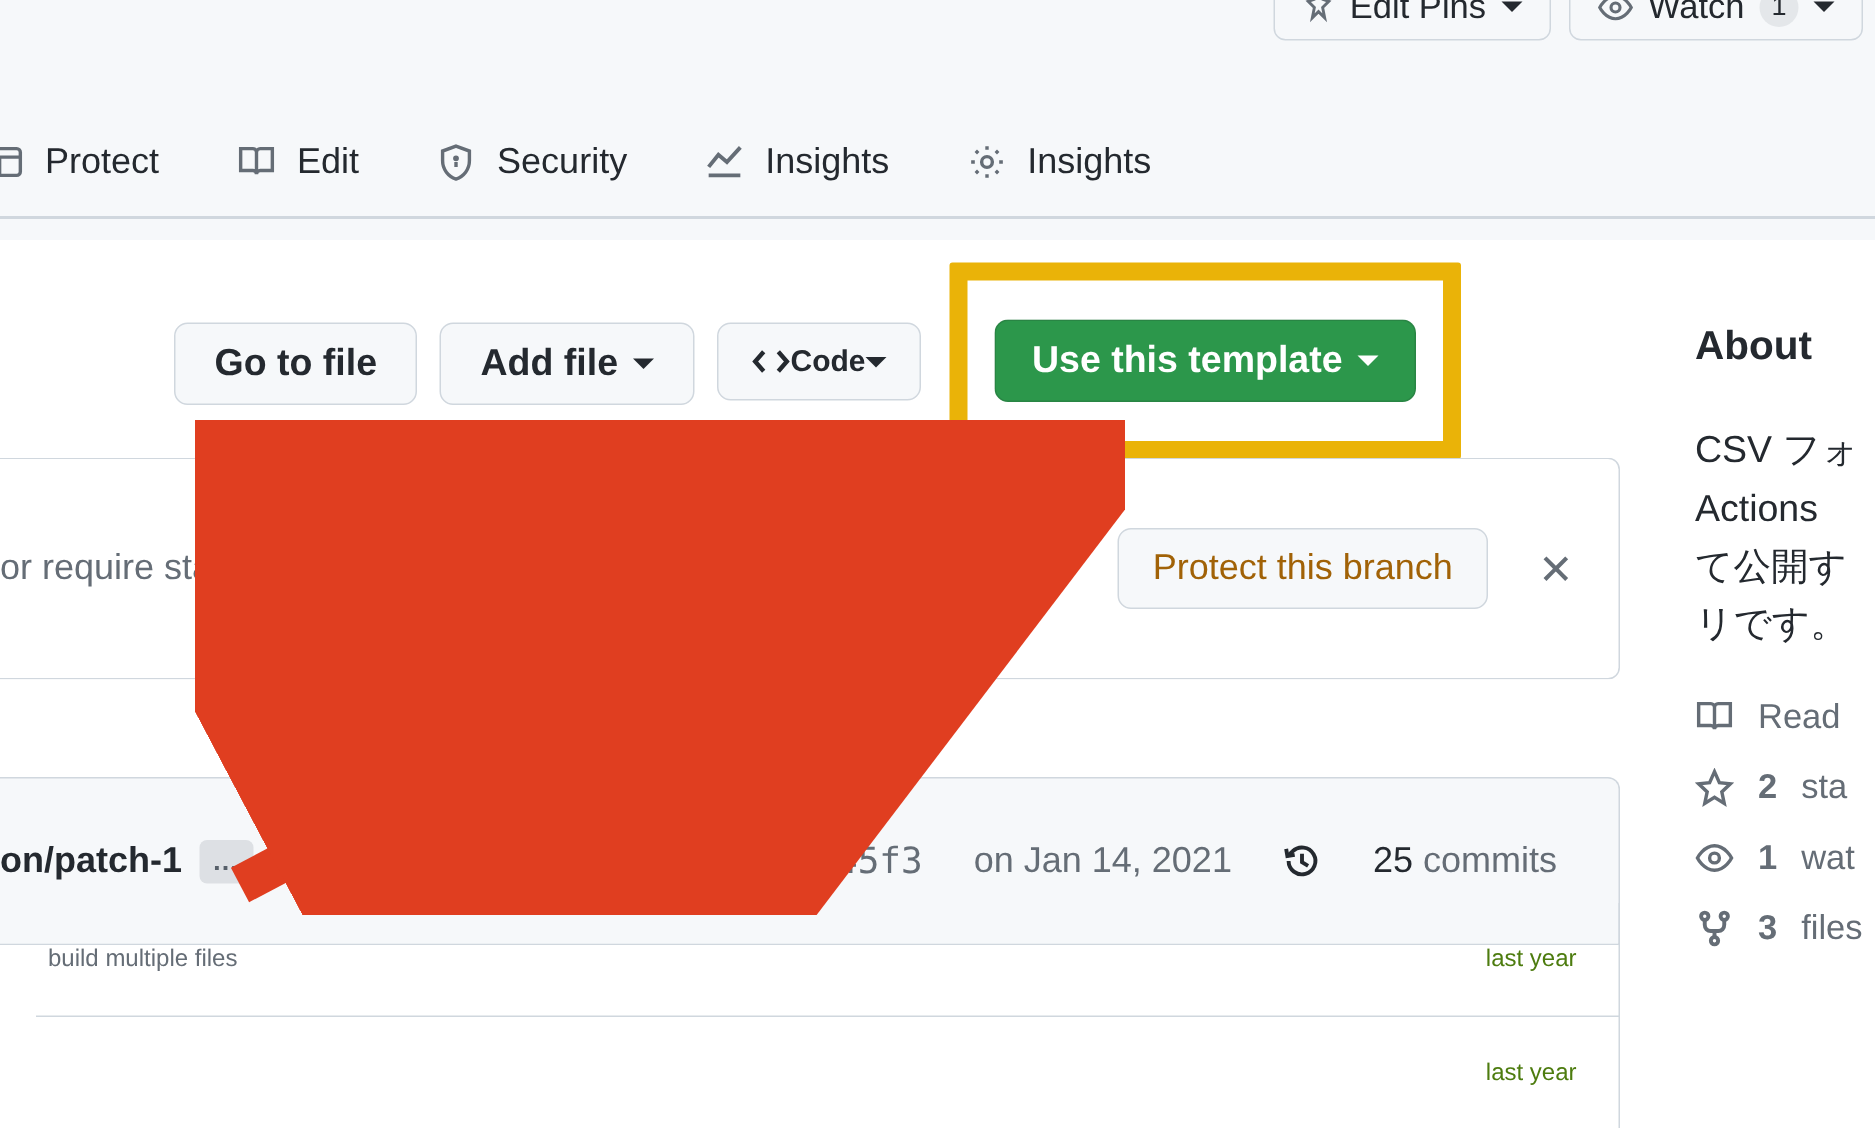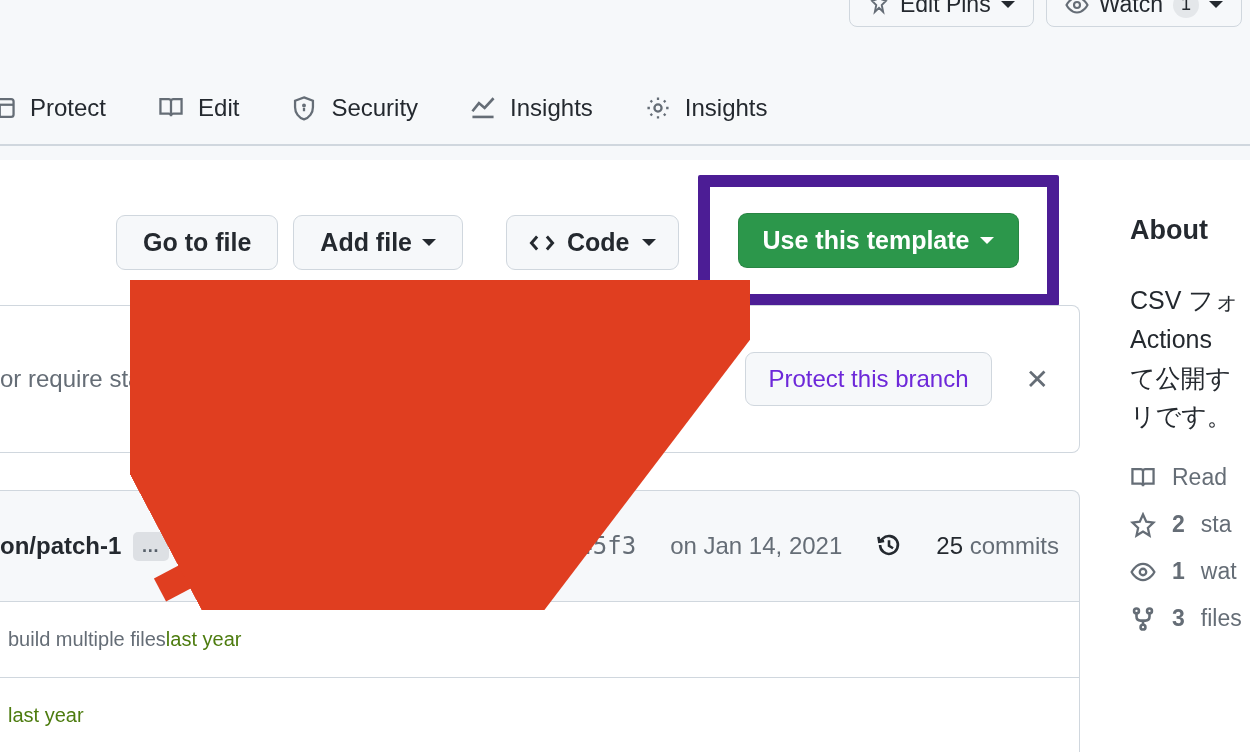--- a/index.html
+++ b/index.html
@@ -93,34 +93,33 @@
       background: #f6f8fa;
       font-size: 25px;
       font-weight: 600;
       color: #24292f;
       cursor: pointer;
       justify-content: center;
     }
     .btn-code {
       display: inline-flex;
       align-items: center;
-      gap: 12px;
+      gap: 0;
       padding: 12px 22px;
       border: 1.5px solid #d0d7de;
       border-radius: 9px;
       background: #f6f8fa;
-      font-size: 25px;
+      font-size: 20px;
       font-weight: 600;
       color: #24292f;
       cursor: pointer;
-      margin-left: 28px;
     }
     .highlight-box {
-      border: 12px solid #4c1d95;
-      padding: 26px 28px;
+      border: 12px solid #eab308;
+      padding: 26px 18px;
       border-radius: 2px;
       margin-left: 4px;
       margin-top: -40px;
     }
     .btn-primary-green {
       display: inline-flex;
       align-items: center;
       gap: 10px;
       padding: 12px 24px;
       border: 1.5px solid rgba(27,31,36,0.15);
@@ -197,44 +196,44 @@
     .notice-text a { color: #0969da; text-decoration: none; }
     .notice-protect {
       display: inline-flex;
       align-items: center;
       padding: 12px 22px;
       border: 1.5px solid #d0d7de;
       border-radius: 9px;
       background: #f6f8fa;
       font-size: 24px;
       font-weight: 500;
-      color: #6d28d9;
+      color: #a16207;
       cursor: pointer;
     }
     .notice-close {
       font-size: 28px;
       color: #656d76;
       cursor: pointer;
       padding: 6px 10px;
     }
     .commits-bar {
       position: absolute;
-      top: 490px;
+      top: 518px;
       left: 0;
       width: 1080px;
       height: 112px;
       border-top: 1.5px solid #d0d7de;
       border-bottom: 1.5px solid #d0d7de;
       border-right: 1.5px solid #d0d7de;
       border-radius: 0 8px 0 0;
       background: #f6f8fa;
       display: flex;
       align-items: center;
       justify-content: space-between;
-      padding-right: 20px;
+      padding-right: 41px;
     }
     .commits-left {
       display: flex;
       align-items: center;
       gap: 12px;
       font-size: 24px;
       color: #24292f;
     }
     .commits-left .branch-name { font-weight: 600; }
     .kebab-box {
@@ -245,44 +244,45 @@
       background: #dde0e4;
       border-radius: 5px;
       font-size: 18px;
       font-weight: 700;
       letter-spacing: 2px;
       color: #57606a;
       cursor: pointer;
     }
     .commits-right {
       display: flex;
-      align-items: flex-start;
+      align-items: center;
       gap: 34px;
       font-size: 24px;
       color: #656d76;
     }
     .commits-right .sha { font-family: ui-monospace, SFMono-Regular, monospace; }
     .commits-right .num { font-weight: 400; color: #24292f; }
     .commits-right svg { width: 26px; height: 26px; }
     .file-rows {
       position: absolute;
       top: 602px;
       left: 0;
       width: 1080px;
     }
     .file-row {
       display: flex;
       align-items: center;
-      justify-content: flex-start;
+      justify-content: space-between;
       height: 76px;
       border-bottom: 1.5px solid #d0d7de;
       border-right: 1.5px solid #d0d7de;
       padding: 0 28px 0 8px;
-      font-size: 20px;
+      font-size: 16px;
       color: #656d76;
+      margin-left: 24px;
     }
     .file-row .msg { color: #656d76; }
     .file-row .when { color: #4d7c0f; }
     .arrow-svg {
       position: absolute;
       top: 280px;
       left: 130px;
       pointer-events: none;
     }
   </style>

